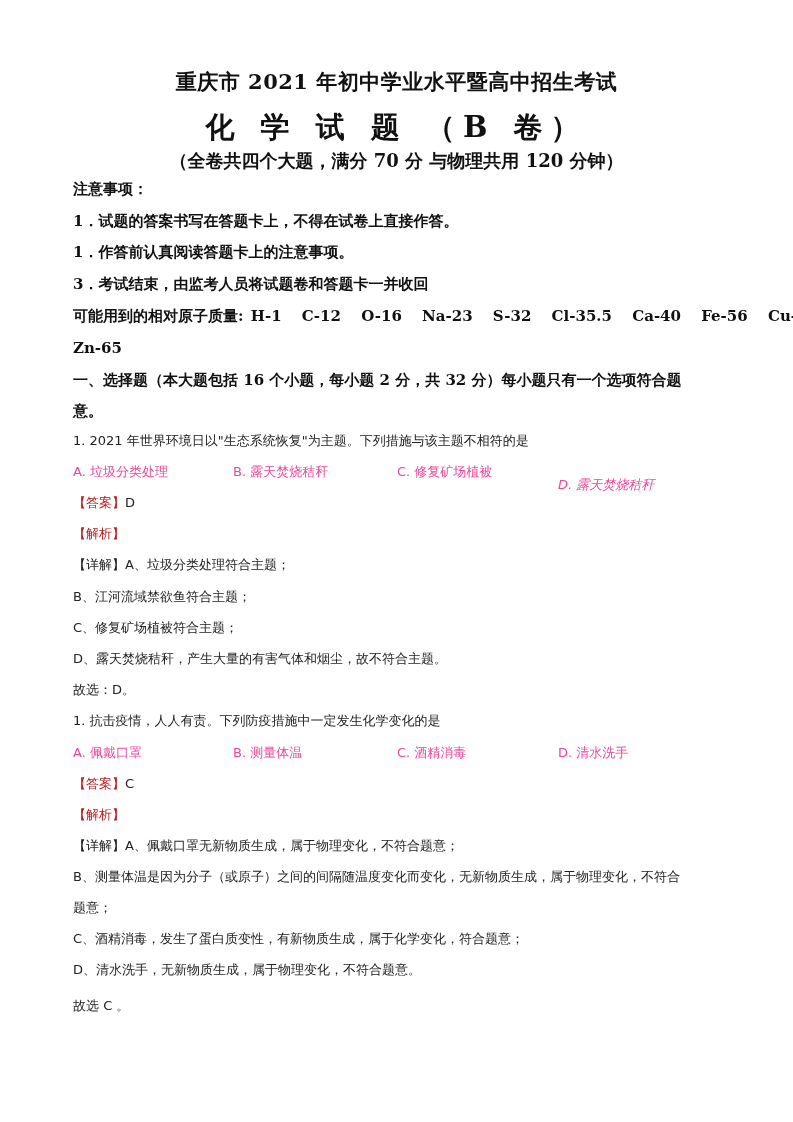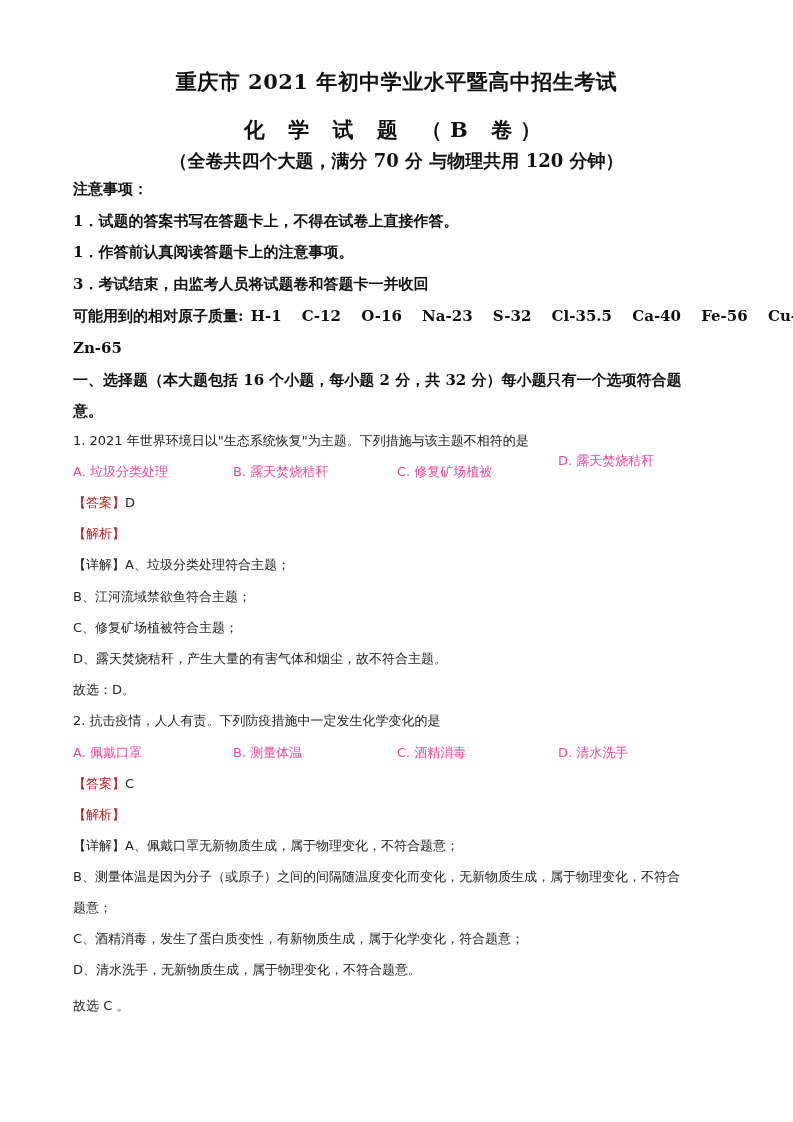--- a/index.html
+++ b/index.html
@@ -2,21 +2,21 @@
 <html><head>
 <meta charset="utf-8">
 <style>
   html, body { margin: 0; padding: 0; background: #ffffff; }
   body { width: 793px; height: 1122px; position: relative; overflow: hidden;
          font-family: "DejaVu Serif", "Liberation Serif", serif; color: #111; }
   .page { position: absolute; left: 0; top: 0; width: 633px; height: 1122px; }
   .line { position: absolute; left: 73px; white-space: nowrap; }
   .center { left: 0; width: 793px; text-align: center; }
   .title1 { top: 68px; font-size: 21px; font-weight: bold; letter-spacing: 0.5px; }
-  .title2 { top: 116px; font-size: 21px; font-weight: bold; letter-spacing: 8px; }
+  .title2 { top: 108px; font-size: 29px; font-weight: bold; letter-spacing: 8px; }
   .subtitle { top: 149px; font-size: 18px; font-weight: bold; }
   .bold { font-weight: bold; font-size: 15px; }
   .norm { font-family: "DejaVu Sans", "Liberation Sans", sans-serif; font-size: 13px; color: #222; }
   .tag { color: #b91c1c; }
   .opt { position: absolute; white-space: nowrap; font-family: "DejaVu Sans", "Liberation Sans", sans-serif; font-size: 13px; color: #ec4899; }
   .atoms span { display: inline-block; margin-right: 15px; }
 </style>
 </head>
 <body>
 
@@ -45,34 +45,34 @@
   </div>
   <div class="line bold" style="top:339px;">Zn-65</div>
 
   <div class="line bold" style="top:371px;">一、选择题（本大题包括 16 个小题，每小题 2 分，共 32 分）每小题只有一个选项符合题</div>
   <div class="line bold" style="top:402px;">意。</div>
 
   <div class="line norm" style="top:432px;">1. 2021 年世界环境日以"生态系统恢复"为主题。下列措施与该主题不相符的是</div>
   <div class="opt" style="left:73px; top:463px;">A.  垃圾分类处理</div>
   <div class="opt" style="left:233px; top:463px;">B.  露天焚烧秸秆</div>
   <div class="opt" style="left:397px; top:463px;">C.  修复矿场植被</div>
-  <div class="opt" style="left:558px; top:452px;">D.  露天焚烧秸秆</div>
+  <div class="opt" style="left:558px; top:476px;font-style:italic;">D.  露天焚烧秸秆</div>
   <div class="line norm" style="top:494px;">
     <span class="tag">【答案】</span><span>D</span>
   </div>
   <div class="line norm tag" style="top:525px;">【解析】</div>
   <div class="line norm" style="top:556px;">
     <span>【详解】</span><span>A、垃圾分类处理符合主题；</span>
   </div>
   <div class="line norm" style="top:588px;">B、江河流域禁欲鱼符合主题；</div>
   <div class="line norm" style="top:619px;">C、修复矿场植被符合主题；</div>
   <div class="line norm" style="top:650px;">D、露天焚烧秸秆，产生大量的有害气体和烟尘，故不符合主题。</div>
   <div class="line norm" style="top:681px;">故选：D。</div>
 
-  <div class="line norm" style="top:712px;">2. 抗击疫情，人人有责。下列防疫措施中一定发生化学变化的是</div>
+  <div class="line norm" style="top:712px;">1. 抗击疫情，人人有责。下列防疫措施中一定发生化学变化的是</div>
   <div class="opt" style="left:73px; top:744px;">A.  佩戴口罩</div>
   <div class="opt" style="left:233px; top:744px;">B.  测量体温</div>
   <div class="opt" style="left:397px; top:744px;">C.  酒精消毒</div>
   <div class="opt" style="left:558px; top:744px;">D.  清水洗手</div>
   <div class="line norm" style="top:775px;">
     <span class="tag">【答案】</span><span>C</span>
   </div>
   <div class="line norm tag" style="top:806px;">【解析】</div>
   <div class="line norm" style="top:837px;">
     <span>【详解】</span><span>A、佩戴口罩无新物质生成，属于物理变化，不符合题意；</span>

